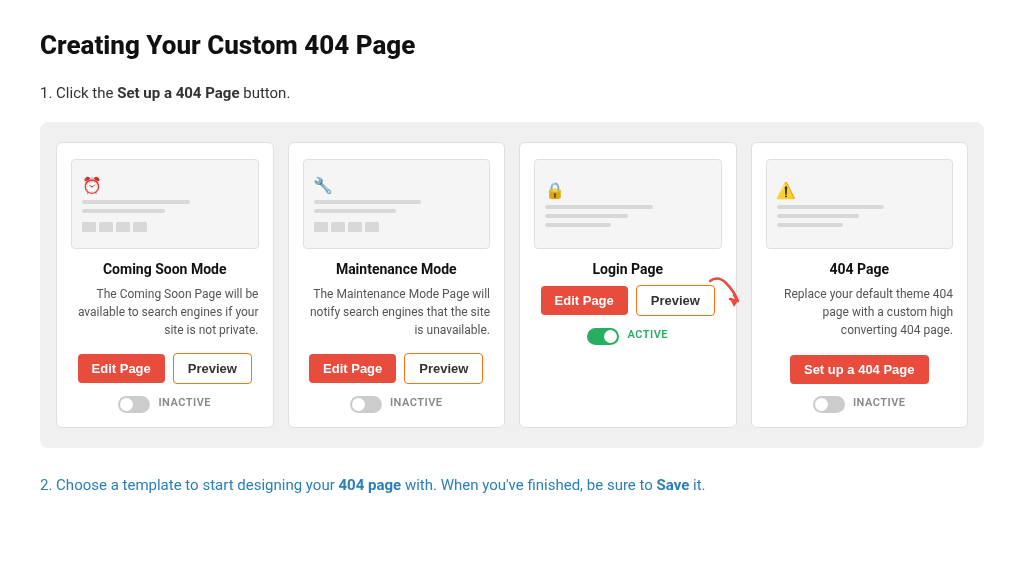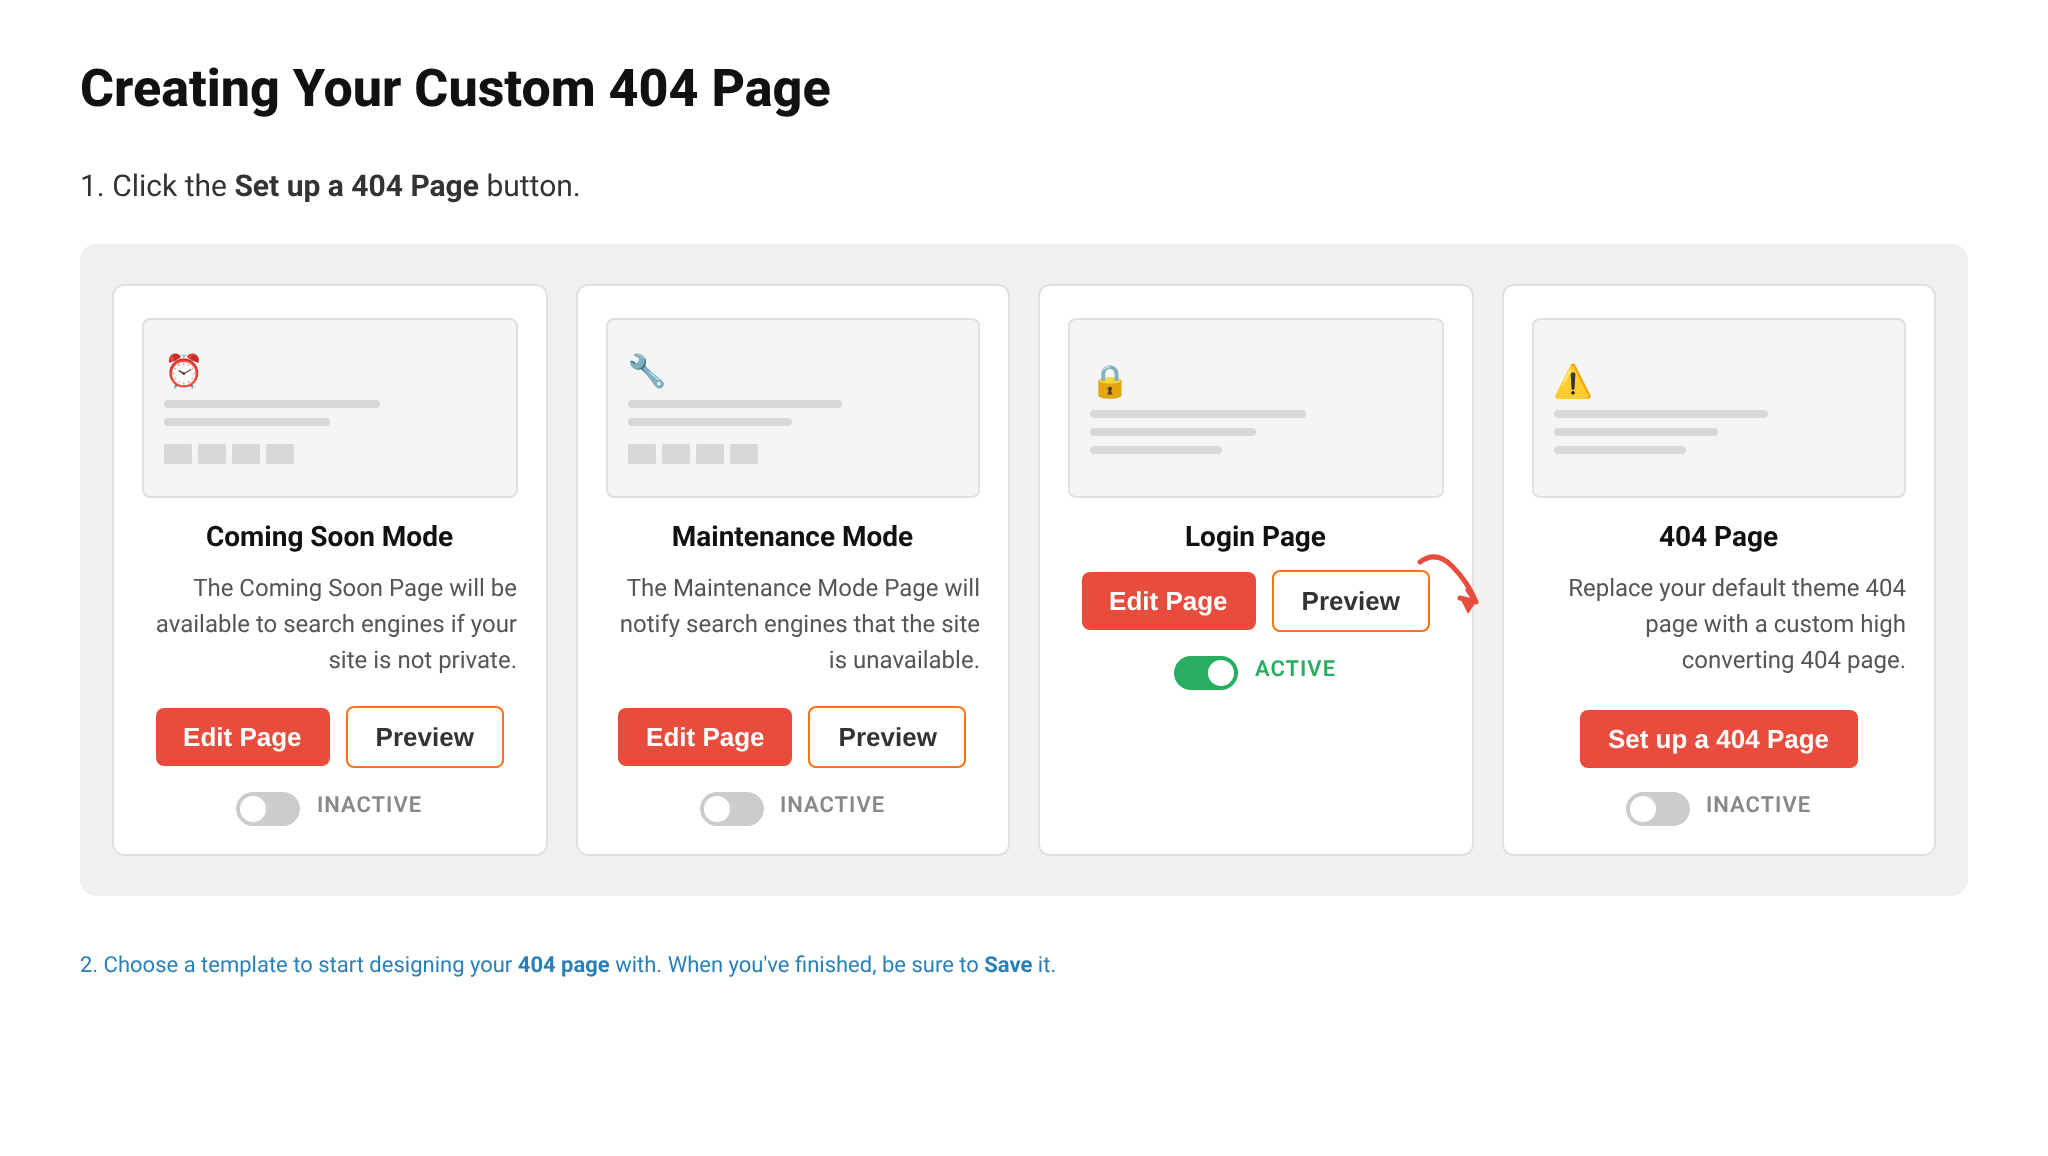--- a/index.html
+++ b/index.html
@@ -161,21 +161,21 @@
       width: 13px;
       height: 13px;
       background: #fff;
       border-radius: 50%;
       top: 2px;
     }
     .toggle-inactive::after { left: 2px; }
     .toggle-active::after { right: 2px; }
     .status-active { color: #27ae60; }
     .step2-text {
-      font-size: 11px;
+      font-size: 15px;
       color: #2980b9;
       margin-bottom: 16px;
     }
     .step2-text strong { color: #2980b9; font-weight: 700; }
     .card-404-wrapper {
       position: relative;
     }
   </style>
 </head>
 <body>

